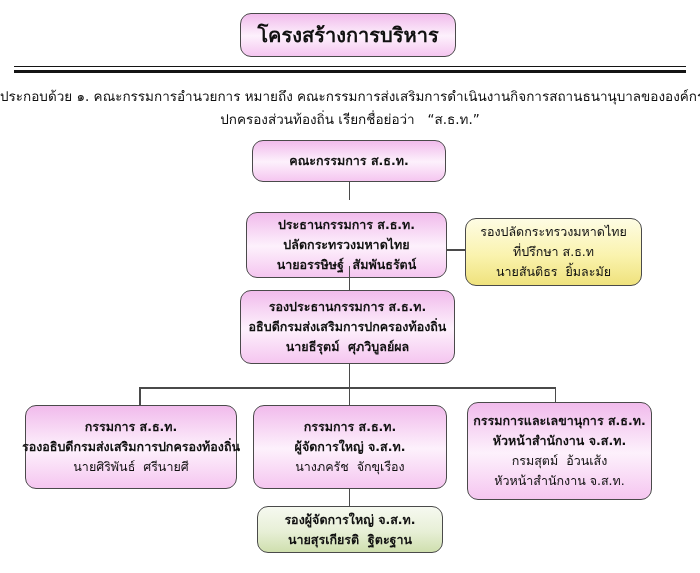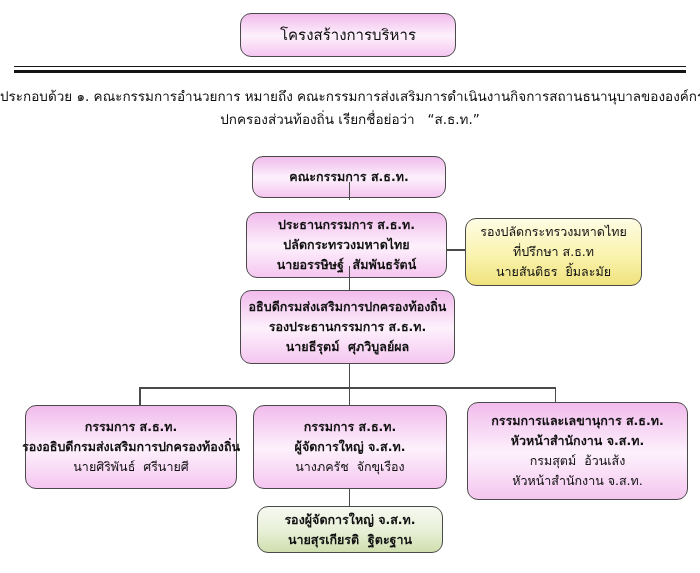--- a/index.html
+++ b/index.html
@@ -11,21 +11,21 @@
     position:absolute;box-sizing:border-box;
     border:1.5px solid #4a4a4a;border-radius:11px;
     display:flex;flex-direction:column;align-items:center;justify-content:center;
     text-align:center;
   }
   .pink{background:linear-gradient(180deg,#f1bbec 0%,#fdf1fc 52%,#f5c6f0 100%);}
   .yellow{background:linear-gradient(180deg,#fefce4 0%,#faf3ae 55%,#efe27d 100%);}
   .green{background:linear-gradient(180deg,#f6f9f0 0%,#e7efd6 55%,#cfdfae 100%);}
   .ln{font-size:12.5px;line-height:20px;white-space:pre;color:#111;}
   .b{font-weight:bold;}
-  .title-ln{font-size:15px;line-height:20px;font-weight:normal;white-space:pre;}
+  .title-ln{font-size:20px;line-height:20px;font-weight:bold;white-space:pre;}
   .connector{position:absolute;background:#4a4a4a;}
   .divider{
     position:absolute;left:14px;top:66px;width:672px;height:7px;box-sizing:border-box;
     border-top:1.5px solid #141414;border-bottom:3px solid #141414;
   }
   .intro{
     position:absolute;left:0;top:85px;width:700px;text-align:center;
   }
   .intro .ln{font-size:13.5px;line-height:23px;}
 </style>
@@ -38,21 +38,21 @@
     <div class="title-ln">โครงสร้างการบริหาร</div>
   </div>
 
   <div class="divider"></div>
 
   <div class="intro">
     <div class="ln">ประกอบด้วย ๑. คณะกรรมการอำนวยการ หมายถึง คณะกรรมการส่งเสริมการดำเนินงานกิจการสถานธนานุบาลขององค์กร</div>
     <div class="ln">ปกครองส่วนท้องถิ่น เรียกชื่อย่อว่า   “ส.ธ.ท.”</div>
   </div>
 
-  <div class="node pink" style="left:252px;top:156px;width:194px;height:42px;">
+  <div class="node pink" style="left:252px;top:140px;width:194px;height:42px;">
     <div class="ln b">คณะกรรมการ ส.ธ.ท.</div>
   </div>
 
   <div class="connector" style="left:348.5px;top:182px;width:1.5px;height:18px;"></div>
 
   <div class="node pink" style="left:246px;top:212px;width:201px;height:66px;">
     <div class="ln b">ประธานกรรมการ ส.ธ.ท.</div>
     <div class="ln b">ปลัดกระทรวงมหาดไทย</div>
     <div class="ln b">นายอรรษิษฐ์  สัมพันธรัตน์</div>
   </div>
@@ -61,22 +61,22 @@
 
   <div class="node yellow" style="left:465px;top:218px;width:177px;height:68px;">
     <div class="ln">รองปลัดกระทรวงมหาดไทย</div>
     <div class="ln">ที่ปรึกษา ส.ธ.ท</div>
     <div class="ln">นายสันติธร  ยิ้มละมัย</div>
   </div>
 
   <div class="connector" style="left:348.5px;top:266px;width:1.5px;height:24px;"></div>
 
   <div class="node pink" style="left:240px;top:290px;width:215px;height:74px;">
+    <div class="ln b">รองประธานกรรมการ ส.ธ.ท.</div>
     <div class="ln b">อธิบดีกรมส่งเสริมการปกครองท้องถิ่น</div>
-    <div class="ln b">รองประธานกรรมการ ส.ธ.ท.</div>
     <div class="ln b">นายธีรุตม์  ศุภวิบูลย์ผล</div>
   </div>
 
   <div class="connector" style="left:348.5px;top:364px;width:1.5px;height:24px;"></div>
   <div class="connector" style="left:139px;top:387px;width:417px;height:1.5px;"></div>
   <div class="connector" style="left:139px;top:387px;width:1.5px;height:18px;"></div>
   <div class="connector" style="left:348.5px;top:387px;width:1.5px;height:18px;"></div>
   <div class="connector" style="left:554.5px;top:387px;width:1.5px;height:15px;"></div>
 
   <div class="node pink" style="left:25px;top:405px;width:212px;height:84px;">
@@ -84,21 +84,21 @@
     <div class="ln b">รองอธิบดีกรมส่งเสริมการปกครองท้องถิ่น</div>
     <div class="ln">นายศิริพันธ์  ศรีนายศี</div>
   </div>
 
   <div class="node pink" style="left:253px;top:405px;width:194px;height:84px;">
     <div class="ln b">กรรมการ ส.ธ.ท.</div>
     <div class="ln b">ผู้จัดการใหญ่ จ.ส.ท.</div>
     <div class="ln">นางภครัช  จักขุเรือง</div>
   </div>
 
-  <div class="node pink" style="left:467px;top:402px;width:221px;height:98px;">
+  <div class="node pink" style="left:467px;top:402px;width:185px;height:98px;">
     <div class="ln b">กรรมการและเลขานุการ ส.ธ.ท.</div>
     <div class="ln b">หัวหน้าสำนักงาน จ.ส.ท.</div>
     <div class="ln">กรมสุตม์  อ้วนเส้ง</div>
     <div class="ln">หัวหน้าสำนักงาน จ.ส.ท.</div>
   </div>
 
   <div class="connector" style="left:348.5px;top:489px;width:1.5px;height:17px;"></div>
 
   <div class="node green" style="left:257px;top:506px;width:186px;height:47px;">
     <div class="ln b">รองผู้จัดการใหญ่ จ.ส.ท.</div>

